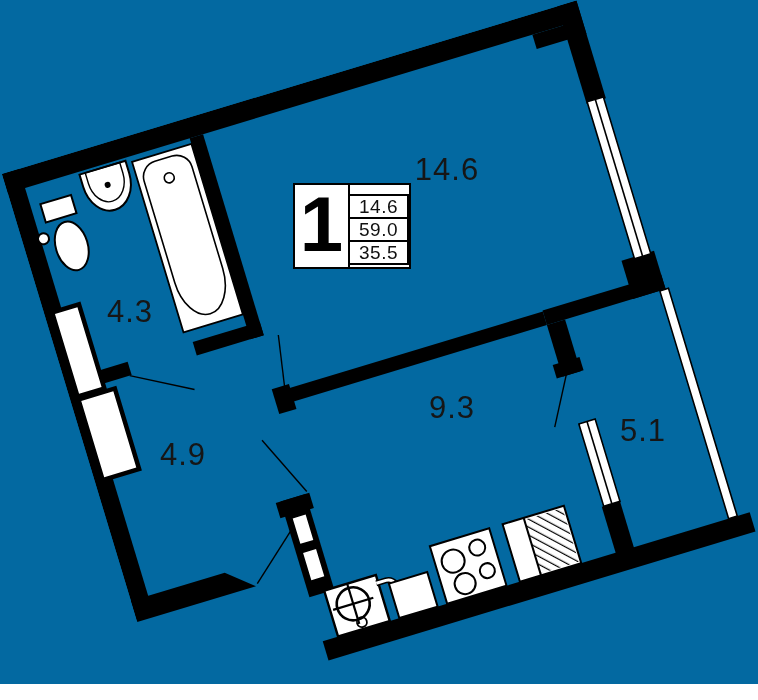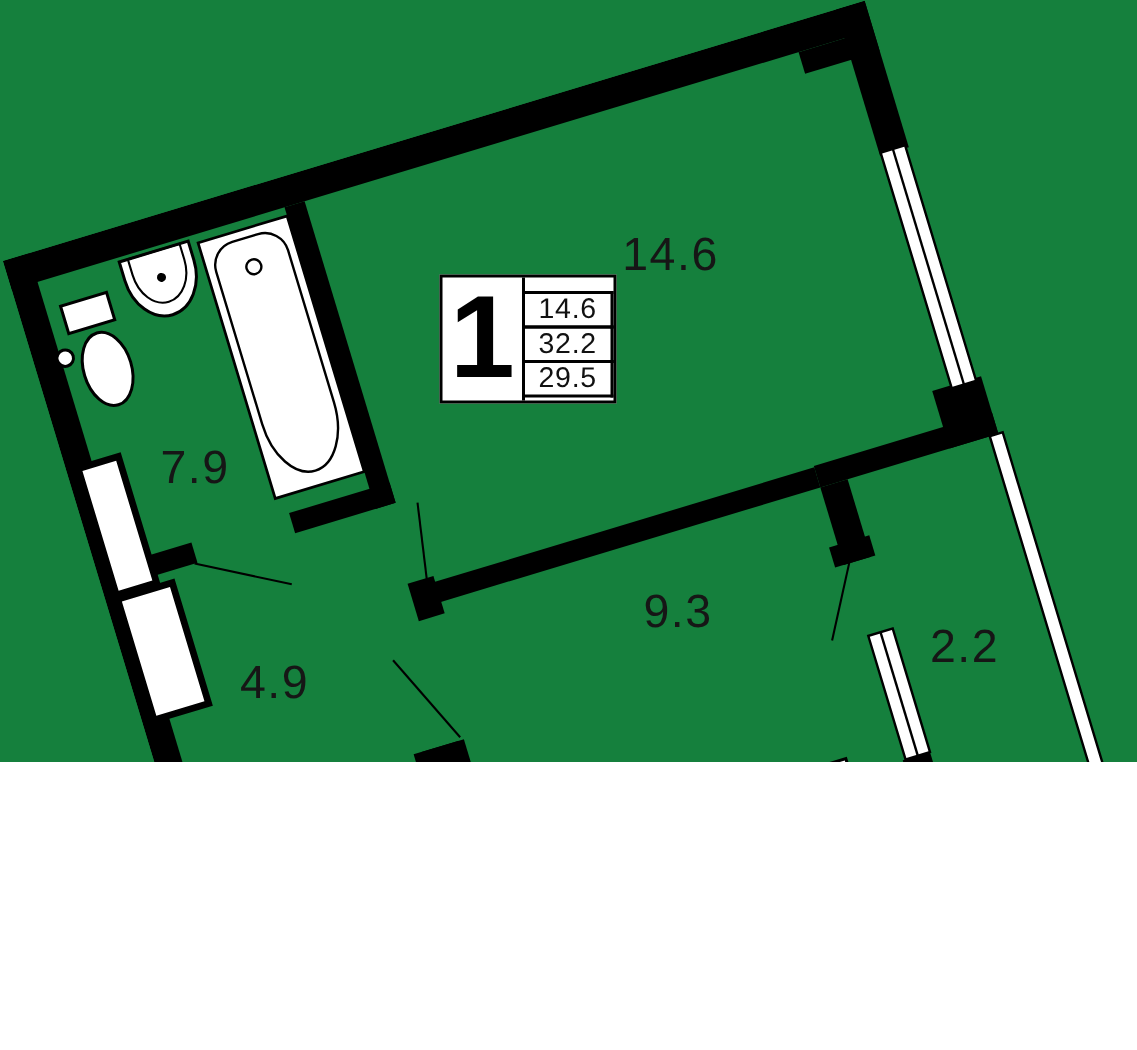--- a/index.html
+++ b/index.html
@@ -1,17 +1,17 @@
 <!DOCTYPE html>
 <html><head>
 <meta charset="utf-8">
 <style>
   html,body{margin:0;padding:0;background:#ffffff;}
   .canvas{
-    position:relative;width:758px;height:508px;background:#15803d;overflow:hidden;
+    position:relative;width:758px;height:684px;background:#0369a1;overflow:hidden;
     font-family:"Liberation Sans","DejaVu Sans",sans-serif;
   }
   
   .plan-rot{
     position:absolute;left:2px;top:174px;width:620px;height:566px;
     transform:rotate(-16.8deg);transform-origin:0 0;
   }
   .plan-rot svg{display:block;}
   
   .room-label{
@@ -132,29 +132,29 @@
         <line x1="64" y1="230" x2="122" y2="262"></line>
         <line x1="218" y1="234" x2="207" y2="297"></line>
         <line x1="484" y1="352" x2="456" y2="402"></line>
         <line x1="172" y1="330" x2="200" y2="392"></line>
         <line x1="126" y1="466" x2="178" y2="421"></line>
       </g>
     </svg>
   </div>
 
   <div class="room-label" style="left:447px;top:170px">14.6</div>
-  <div class="room-label" style="left:130px;top:312px">7.9</div>
+  <div class="room-label" style="left:130px;top:312px">4.3</div>
   <div class="room-label" style="left:183px;top:455px">4.9</div>
   <div class="room-label" style="left:452px;top:408px">9.3</div>
-  <div class="room-label" style="left:643px;top:431px">2.2</div>
+  <div class="room-label" style="left:643px;top:431px">5.1</div>
 
   <div class="legend">
     <div class="legend-left">
       <span class="legend-rooms">1</span>
     </div>
     <div class="legend-right">
       <div class="legend-cell">14.6</div>
-      <div class="legend-cell">32.2</div>
-      <div class="legend-cell">29.5</div>
+      <div class="legend-cell">59.0</div>
+      <div class="legend-cell">35.5</div>
     </div>
   </div>
 
 </div>
 
 </body></html>

